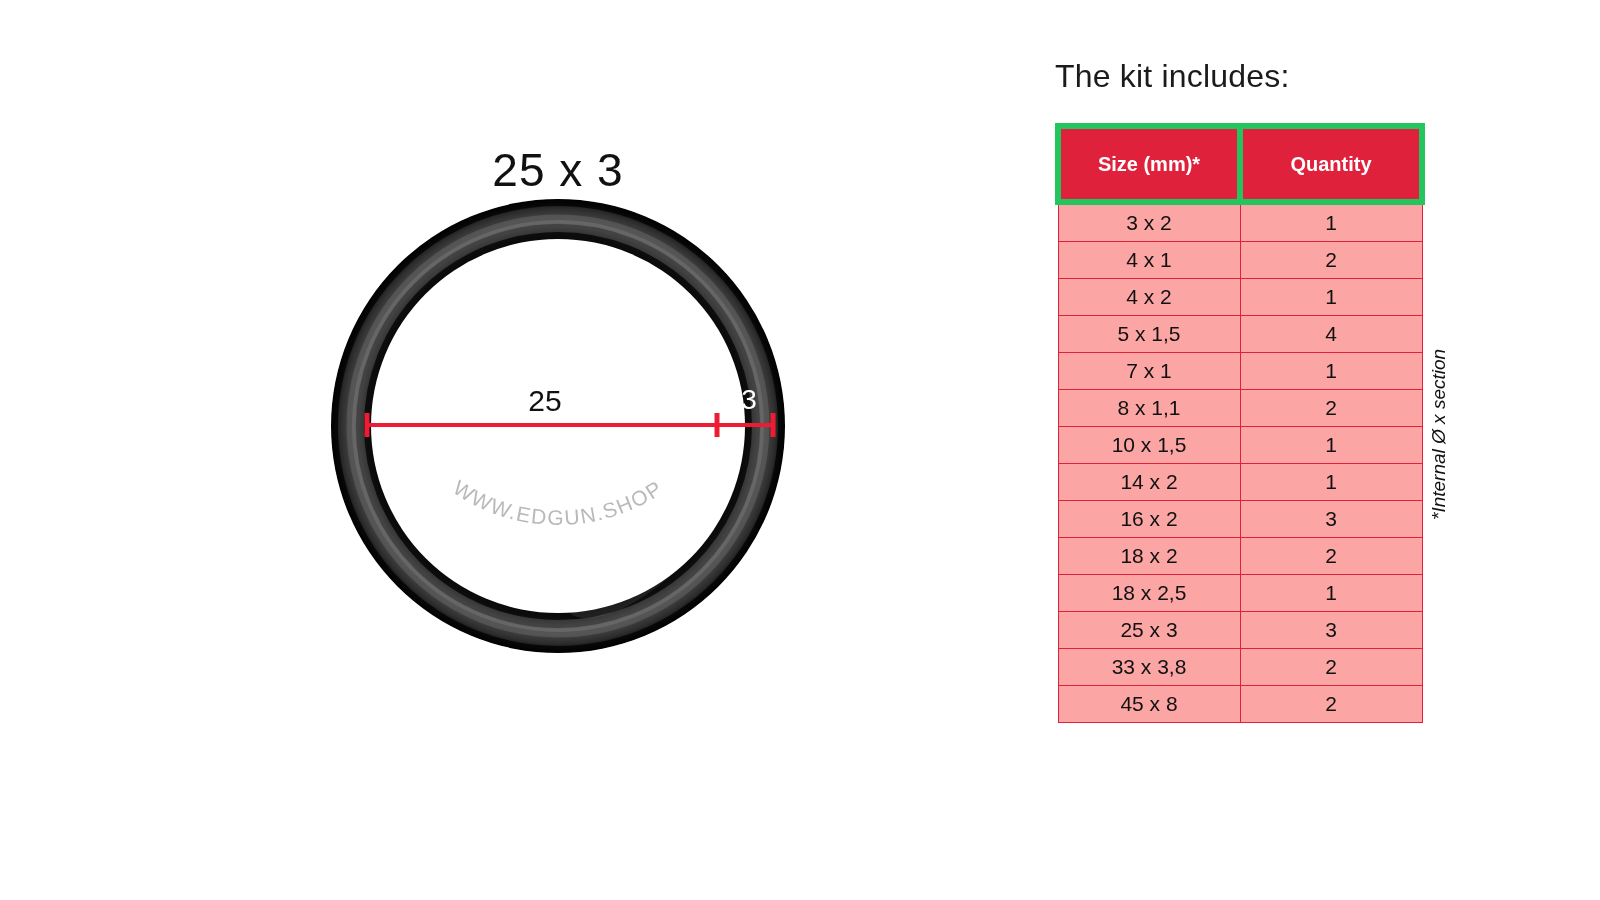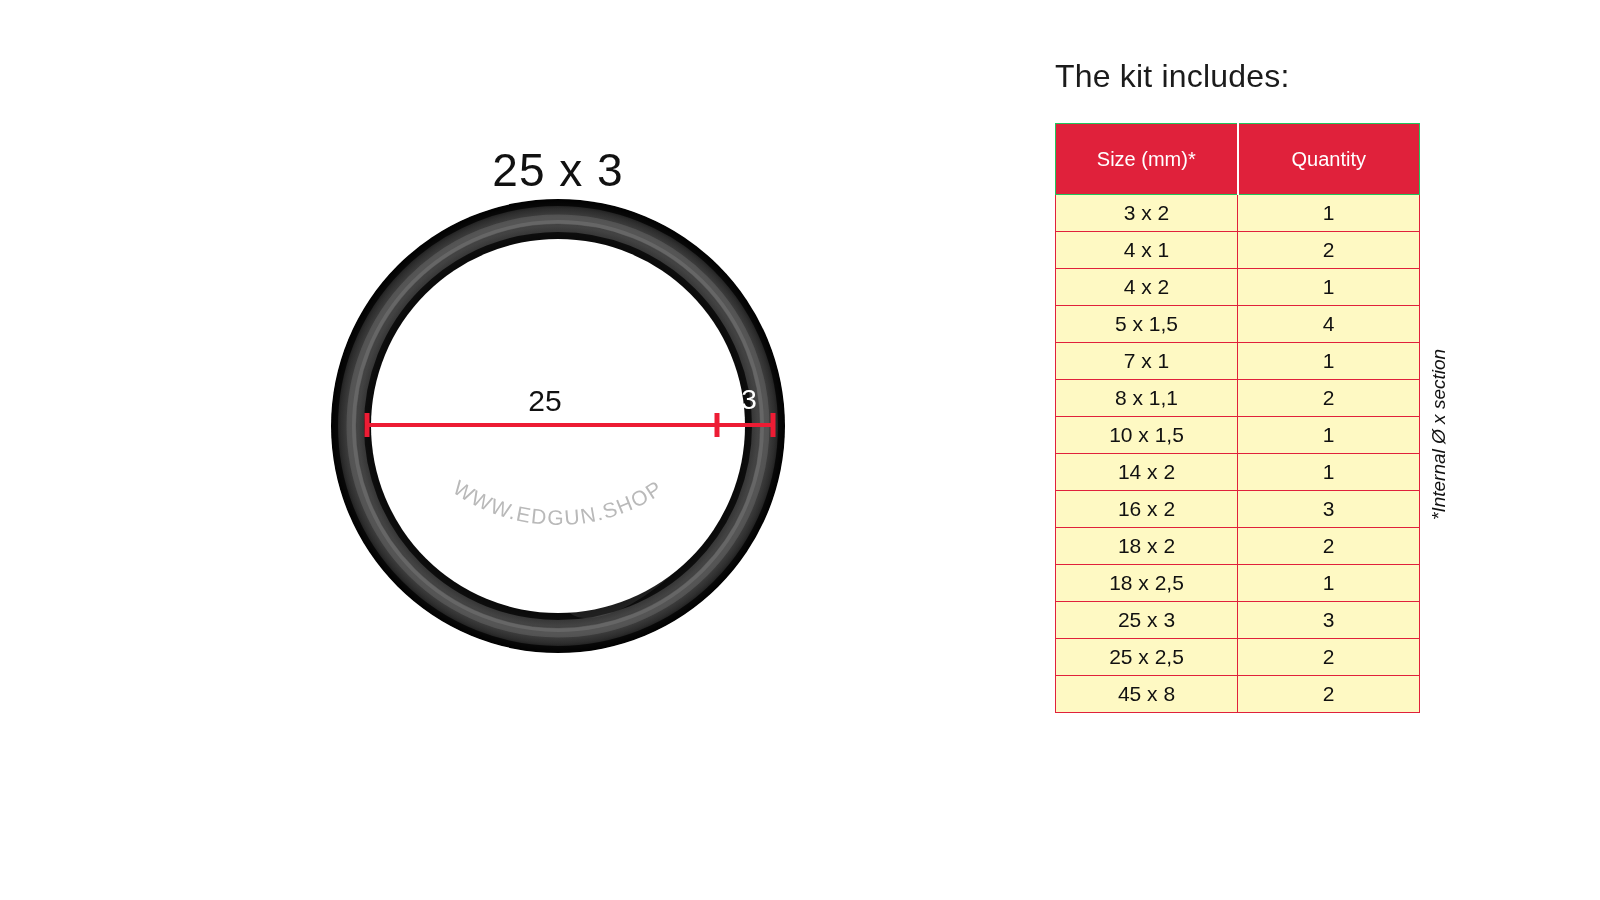--- a/index.html
+++ b/index.html
@@ -36,28 +36,28 @@
     font-size:32px;color:#1b1b1b;font-weight:400;letter-spacing:.2px;
   }
   #kit-table{
     position:absolute;left:1055px;top:123px;width:364px;
     border-collapse:collapse;table-layout:fixed;
   }
   #kit-table col.c1{width:182px;}
   #kit-table col.c2{width:182px;}
   #kit-table th{
     background:#E0213B;color:#ffffff;
-    font-size:20px;font-weight:400;
+    font-size:20px;font-weight:700;
     height:38px;padding:16px;text-align:center;
-    border:1px solid #22c55e;
+    border:6px solid #22c55e;
   }
   #kit-table th.th-left{border-right:2px solid #ffffff;}
   #kit-table td{
     height:36px;padding:0;text-align:center;
-    font-size:21px;color:#111;background:#fef9c3;
+    font-size:21px;color:#111;background:#fca5a5;
     border:1px solid #E0213B;
   }
   #side-note{
     position:absolute;left:1428px;top:520px;
     font-size:19px;font-style:italic;color:#111;
     transform:rotate(-90deg);transform-origin:left top;
     white-space:nowrap;
   }
 
   
@@ -191,21 +191,21 @@
         </tr>
         <tr>
           <td>18 x 2,5</td>
           <td>1</td>
         </tr>
         <tr>
           <td>25 x 3</td>
           <td>3</td>
         </tr>
         <tr>
-          <td>25 x 2,5</td>
+          <td>33 x 3,8</td>
           <td>2</td>
         </tr>
         <tr>
           <td>45 x 8</td>
           <td>2</td>
         </tr>
       </tbody>
   </table>
 
   <div id="side-note">*Internal Ø x section</div>

